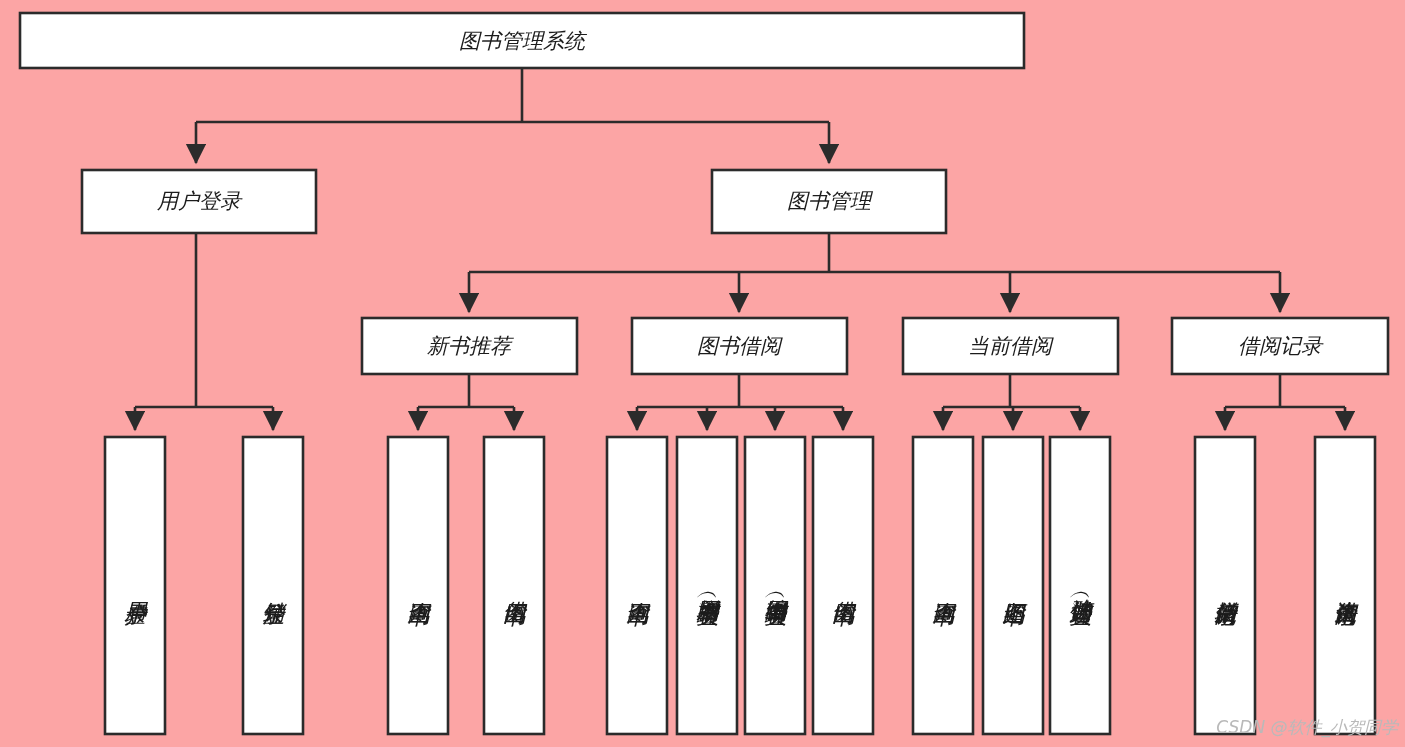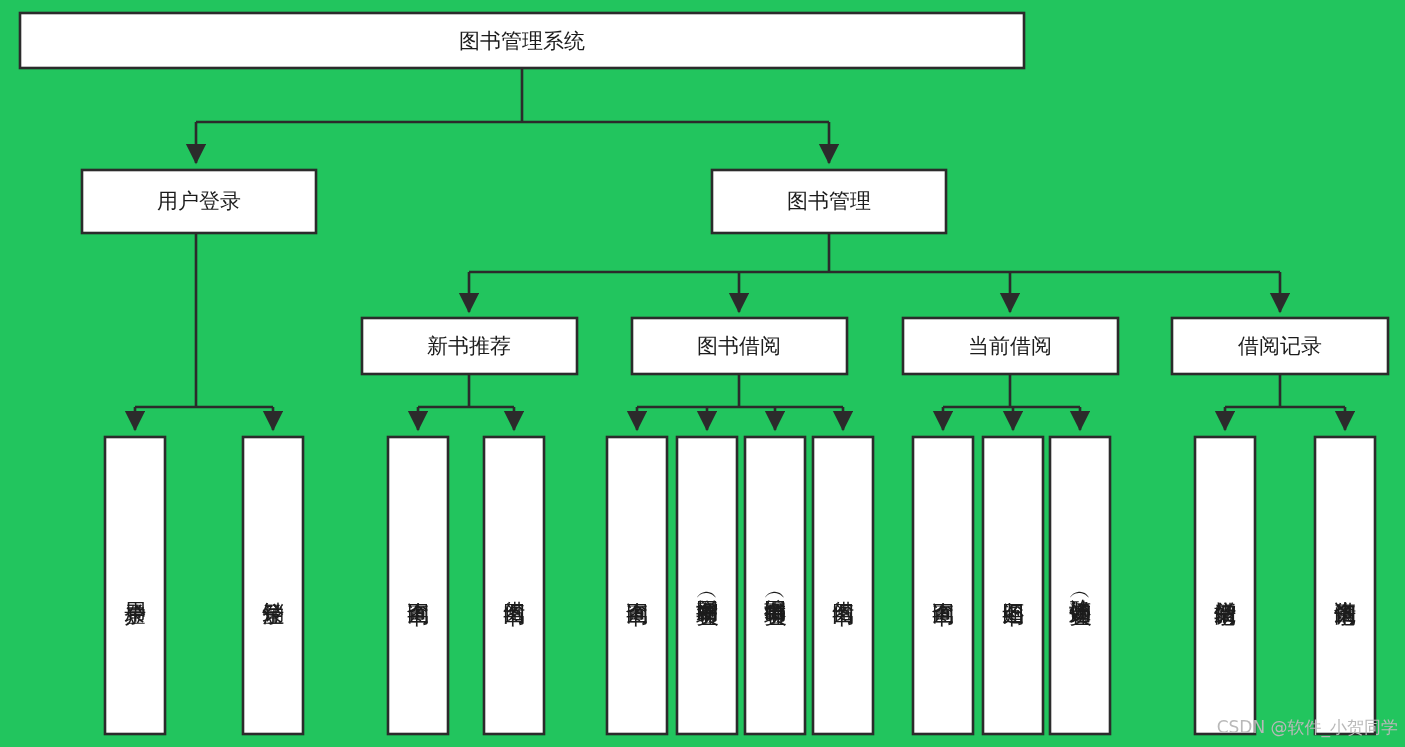--- a/index.html
+++ b/index.html
@@ -10,21 +10,22 @@
   body {
     width: 1405px;
     height: 747px;
     font-family: "DejaVu Sans", "Liberation Sans", sans-serif;
     overflow: hidden;
   }
   #diagram-root {
     position: relative;
     width: 1405px;
     height: 747px;
-    background: #22c55e;
+    background: #fca5a5;
+    font-style: italic;
   }
   svg.diagram {
     position: absolute;
     left: 0;
     top: 0;
     width: 1405px;
     height: 747px;
     display: block;
   }
   .node-rect {

